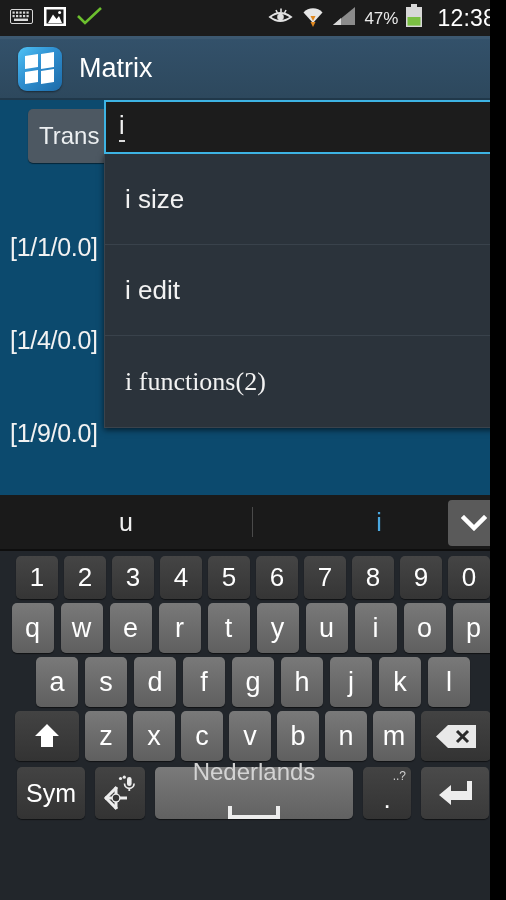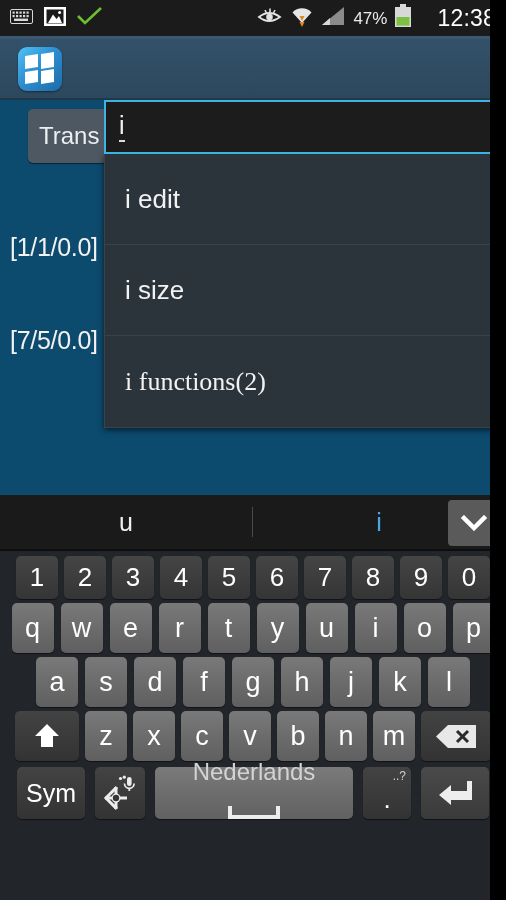--- a/index.html
+++ b/index.html
@@ -12,21 +12,21 @@
   #app { position:relative; width:490px; height:900px; overflow:hidden; }
 
   
   .statusbar{
     position:absolute; left:0; top:0; width:506px; height:36px;
     background:#1b1b1b; display:flex; align-items:center;
     padding:0 8px 0 10px;
   }
   .sb-left{ display:flex; align-items:center; gap:11px; }
   .sb-right{ margin-left:auto; display:flex; align-items:center; gap:7px; padding-right:2px;}
-  .sb-time{ color:#fff; font-size:23px; letter-spacing:.2px; line-height:1; margin-left:18px;}
+  .sb-time{ color:#fff; font-size:23px; letter-spacing:.2px; line-height:1; margin-left:7px;}
   .sb-batt-pct{ color:#e9e9e9; font-size:17px; line-height:1; }
   .statusbar-underline{
     position:absolute; left:0; top:36px; width:506px; height:3px;
     background:#3c5870;
   }
 
   
   .actionbar{
     position:absolute; left:0; top:39px; width:506px; height:61px;
     background:linear-gradient(#33516a,#2d485d);
@@ -220,46 +220,48 @@
   </div>
   <div class="statusbar-underline"></div>
 
   <div class="actionbar">
     <div class="app-icon">
       <span class="pane p1"></span>
       <span class="pane p2"></span>
       <span class="pane p3"></span>
       <span class="pane p4"></span>
     </div>
+    <div class="app-title">Matrix</div>
   </div>
 
   <div class="content">
 
     <div class="trans-btn">Trans</div>
 
     <div class="matrix-text">
       <div class="matrix-line">[1/1/0.0]</div>
-      <div class="matrix-line">[7/5/0.0]</div>
+      <div class="matrix-line">[1/4/0.0]</div>
+      <div class="matrix-line">[1/9/0.0]</div>
       
       
       
       
       
       
       
       
     </div>
 
     <div class="ac-wrap">
       <div class="ac-input">
         <span class="ac-input-text">i</span>
       </div>
       <div class="ac-list">
+        <div class="ac-item">i size</div>
         <div class="ac-item">i edit</div>
-        <div class="ac-item">i size</div>
         <div class="ac-item">i functions(2)</div>
       </div>
     </div>
   </div>
 
   <div class="kb">
 
     <div class="kb-suggest">
       <div class="sg">u</div>
       <div class="sg-div"></div>

